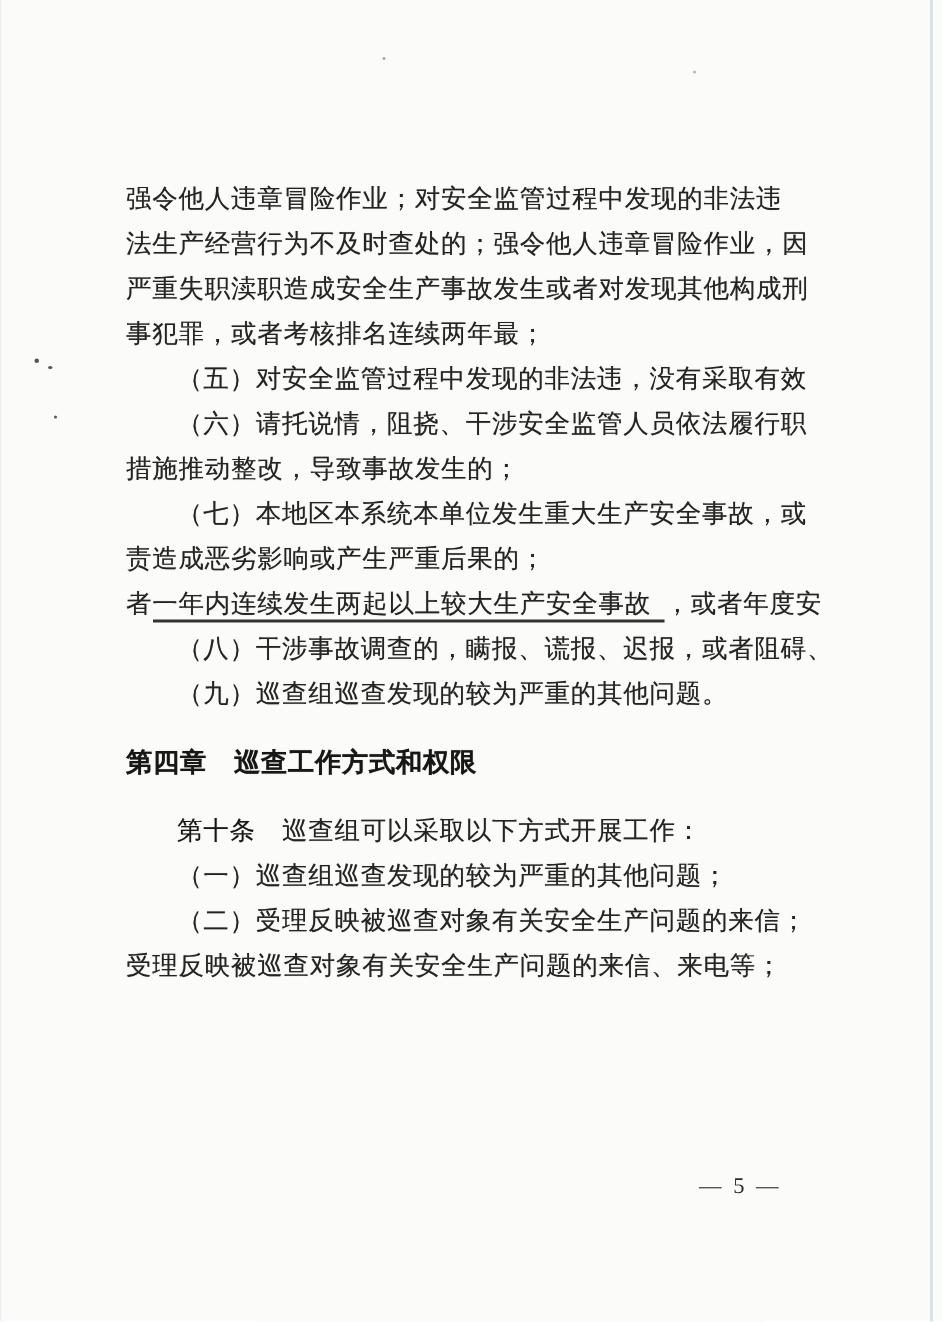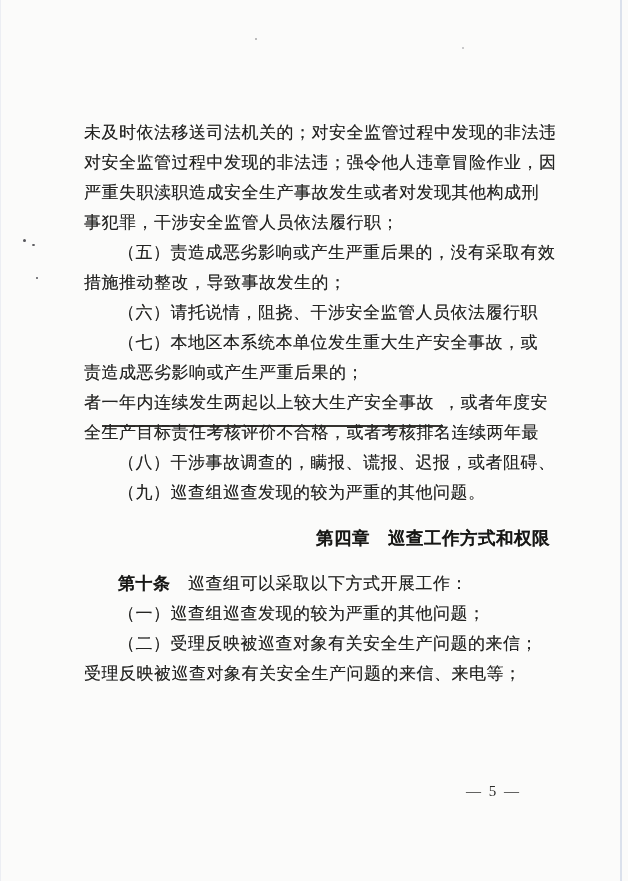--- a/index.html
+++ b/index.html
@@ -30,29 +30,29 @@
     white-space: nowrap;
     color: #242422;
     text-shadow: 0 0 0.5px rgba(40,40,40,0.55);
   }
   .ln.indent { text-indent: 2em; }
   .chapter {
     line-height: 30px;
     font-size: 17.5px;
     letter-spacing: 0.5px;
     font-weight: 700;
-    text-align: right;
+    text-align: left;
     margin: 15px 0 16px 0;
     color: #171715;
     text-shadow: 0 0 0.5px rgba(20,20,20,0.6);
   }
-  .lead-bold { font-weight: 700; color: #171715; }
+  .lead-bold { font-weight: 400; color: #171715; }
   .hand-underline {
     border-bottom: 2px solid #35332f;
-    padding-bottom: 13px;
+    padding-bottom: 1px;
     padding-right: 9px;
   }
   .page-number {
     position: absolute;
     left: 466px;
     top: 783px;
     font-size: 15px;
     letter-spacing: 2px;
     color: #2b2b29;
   }
@@ -70,31 +70,30 @@
   <div class="edge-line left"></div>
   <div class="edge-line right"></div>
 
   <div class="speck s1"></div>
   <div class="speck s2"></div>
   <div class="speck s3"></div>
   <div class="speck s4"></div>
   <div class="speck s5"></div>
 
   <div class="text-block">
-    <p class="ln">未及时依法移送司法机关的；对安全监管过程中发现的非法违</p>
-    <p class="ln">对安全监管过程中发现的非法违；强令他人违章冒险作业，因</p>
+    <p class="ln">强令他人违章冒险作业；对安全监管过程中发现的非法违</p>
+    <p class="ln">法生产经营行为不及时查处的；强令他人违章冒险作业，因</p>
     <p class="ln">严重失职渎职造成安全生产事故发生或者对发现其他构成刑</p>
-    <p class="ln">事犯罪，干涉安全监管人员依法履行职；</p>
-    <p class="ln indent">（五）责造成恶劣影响或产生严重后果的，没有采取有效</p>
+    <p class="ln">事犯罪，或者考核排名连续两年最；</p>
+    <p class="ln indent">（五）对安全监管过程中发现的非法违，没有采取有效</p>
+    <p class="ln indent">（六）请托说情，阻挠、干涉安全监管人员依法履行职</p>
     <p class="ln">措施推动整改，导致事故发生的；</p>
-    <p class="ln indent">（六）请托说情，阻挠、干涉安全监管人员依法履行职</p>
     <p class="ln indent">（七）本地区本系统本单位发生重大生产安全事故，或</p>
     <p class="ln">责造成恶劣影响或产生严重后果的；</p>
     <p class="ln"><span>者</span><span class="hand-underline">一年内连续发生两起以上较大生产安全事故</span><span>，或者年度安</span></p>
-    <p class="ln">全生产目标责任考核评价不合格，或者考核排名连续两年最</p>
     <p class="ln indent">（八）干涉事故调查的，瞒报、谎报、迟报，或者阻碍、</p>
     <p class="ln indent">（九）巡查组巡查发现的较为严重的其他问题。</p>
     <h2 class="chapter">第四章　巡查工作方式和权限</h2>
     <p class="ln indent"><span class="lead-bold">第十条</span><span>　巡查组可以采取以下方式开展工作：</span></p>
     <p class="ln indent">（一）巡查组巡查发现的较为严重的其他问题；</p>
     <p class="ln indent">（二）受理反映被巡查对象有关安全生产问题的来信；</p>
     <p class="ln">受理反映被巡查对象有关安全生产问题的来信、来电等；</p>
   </div>
 
   <div class="page-number">— 5 —</div>

